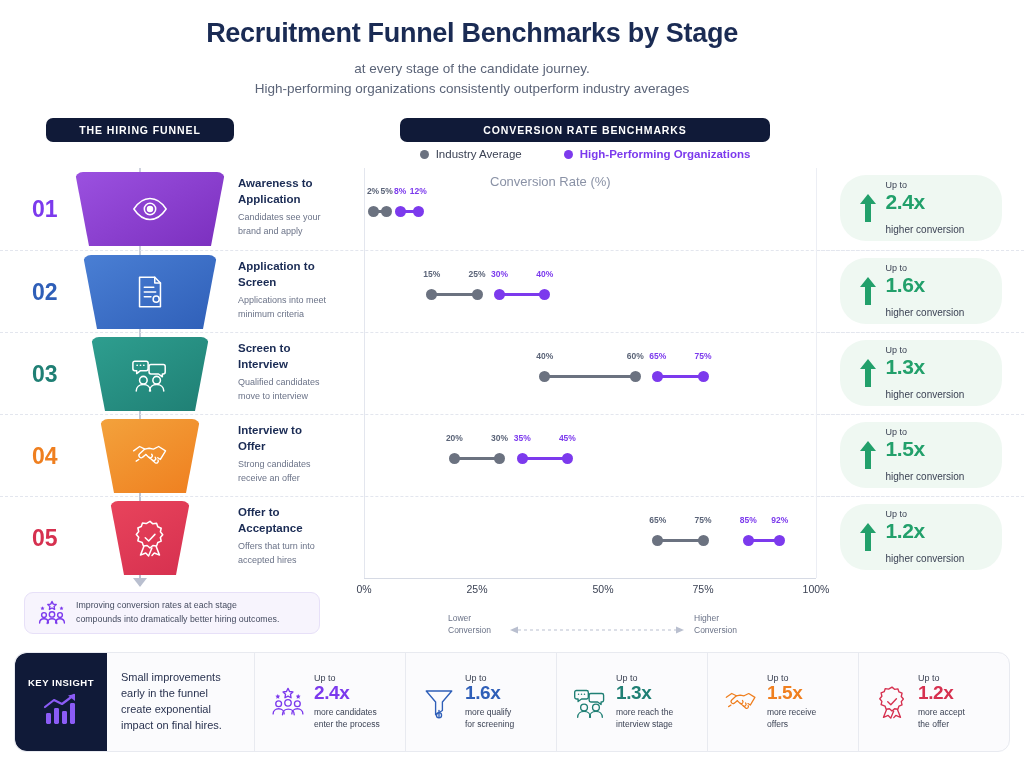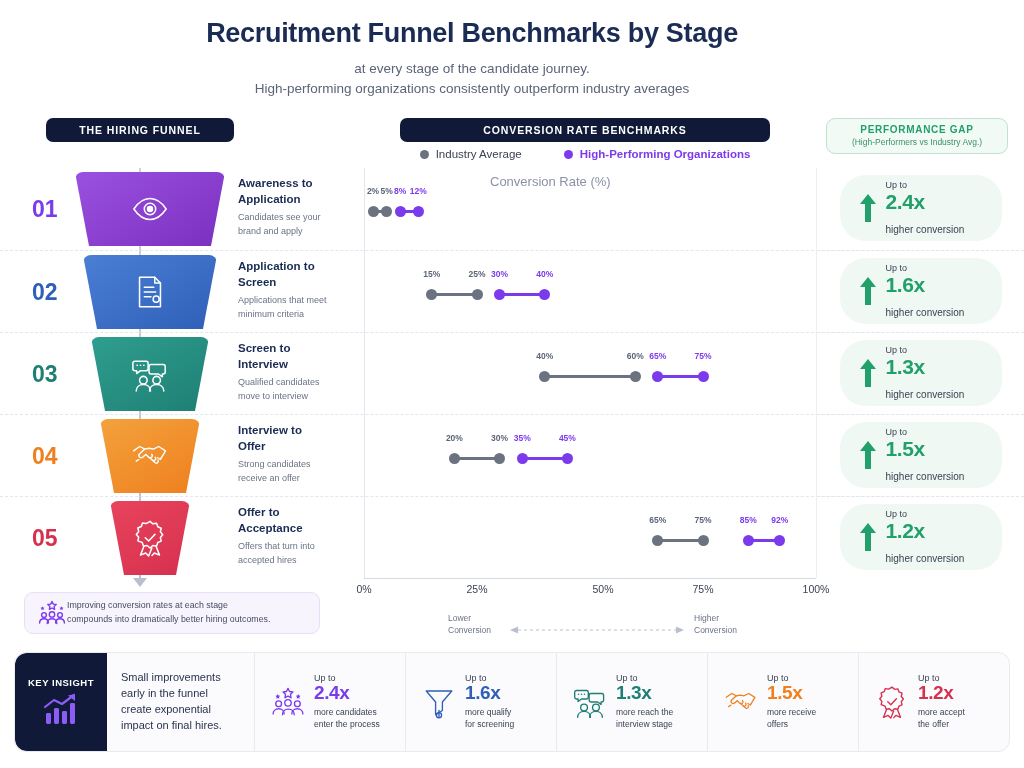--- a/index.html
+++ b/index.html
@@ -134,21 +134,21 @@
   .uparrow { width: 16px; height: 28px; flex: none; }
   .gap-lines { line-height: 1.15; }
   .gap-upto { font-size: 9px; color: #3b4254; }
   .gap-val { font-size: 21px; font-weight: bold; color: #22a06b; letter-spacing: -.4px; }
   .gap-sub { font-size: 10px; color: #3b4254; margin-top: 10px; }
 
   
   .note {
     position: absolute; left: 24px; top: 592px; width: 296px; height: 42px;
     background: #f7f4fd; border: 1px solid #e7e0f8; border-radius: 9px;
-    display: flex; align-items: center; padding: 0 12px;
+    display: flex; align-items: center; gap: 9px; padding: 0 12px;
   }
   .note-text { font-size: 8.8px; color: #454c60; line-height: 1.55; }
 
   
   .footer {
     position: absolute; left: 14px; top: 652px; width: 996px; height: 100px;
     background: #fbfbfd; border: 1px solid #e8eaf0; border-radius: 12px;
     display: flex; align-items: stretch; overflow: hidden;
   }
   .ki {
@@ -176,24 +176,20 @@
 
   <h1 class="title">Recruitment Funnel Benchmarks by Stage</h1>
   <div class="subtitle">
     <div>at every stage of the candidate journey.</div>
     <div>High-performing organizations consistently outperform industry averages</div>
   </div>
 
   <div class="pill" id="pill-funnel">THE HIRING FUNNEL</div>
   <div class="pill" id="pill-bench">CONVERSION RATE BENCHMARKS</div>
 
-  <div class="gap-pill">
-    <div class="l1">PERFORMANCE GAP</div>
-    <div class="l2">(High-Performers vs Industry Avg.)</div>
-  </div>
 
   <div class="legend">
     <div class="legend-item">
       <span class="dot grey"></span>
       <span class="lg-grey">Industry Average</span>
     </div>
     <div class="legend-item">
       <span class="dot purple"></span>
       <span class="lg-purple">High-Performing Organizations</span>
     </div>
@@ -258,21 +254,21 @@
               </g>
             </svg>
           </div>
         </div>
         <div class="stage-text">
           <div class="stage-title">
             <div>Application to</div>
             <div>Screen</div>
           </div>
           <div class="stage-desc">
-            <div>Applications that meet</div>
+            <div>Applications into meet</div>
             <div>minimum criteria</div>
           </div>
         </div>
         <div class="chart">
           <div class="bar-group ind" style="left: 0px;">
             <div class="bar-line" style="left:67.8px;width:45.2px"></div>
             <div class="bar-dot" style="left:62.3px"></div>
             <div class="bar-dot" style="left:107.5px"></div>
             <div class="bar-lbl" style="left:67.8px">15%</div>
             <div class="bar-lbl" style="left:113px">25%</div>

